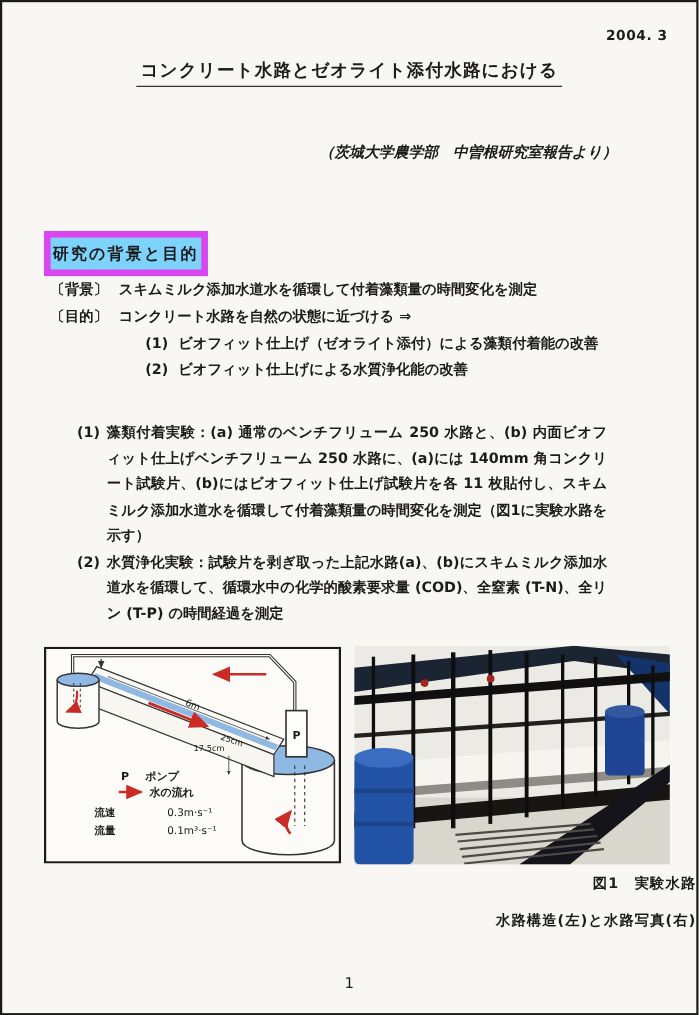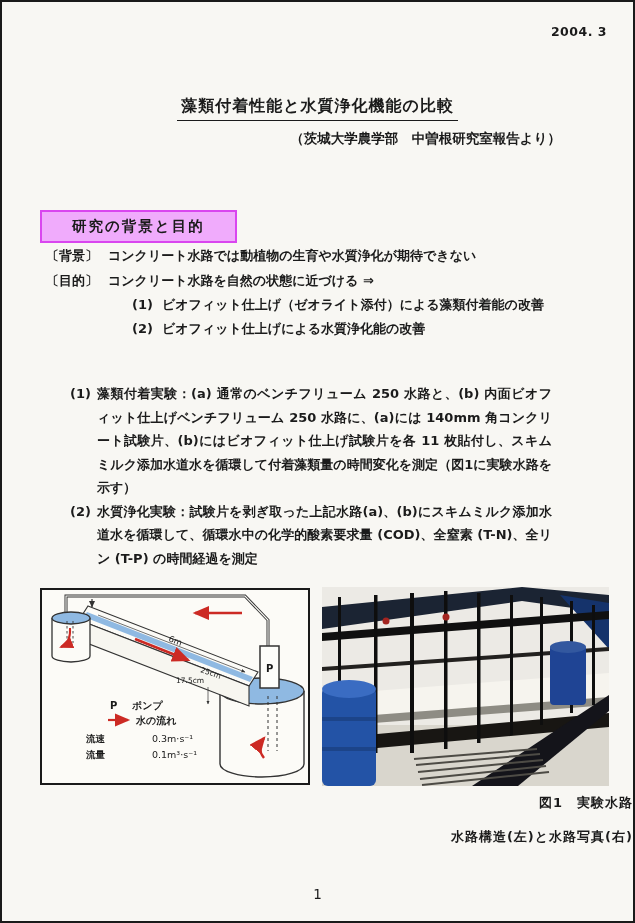--- a/index.html
+++ b/index.html
@@ -21,29 +21,29 @@
   .title-wrap { position: absolute; left: 0; width: 100%; text-align: center; }
   .t1 { top: 52px; } .t2 { top: 94px; }
   .title-wrap .u {
     display: inline-block; font-size: 16px; font-weight: 700;
     letter-spacing: 1px; padding: 0 4px 3px 4px;
     border-bottom: 1.6px solid #1b1b1b;
   }
   .subtitle {
     position: absolute; top: 128px; left: 0; width: 100%;
     text-align: right; padding-right: 72px;
-    font-size: 13.5px; font-weight: 700;
+    font-size: 13.5px; font-weight: 700; font-style: italic;
   }
   .section { position: absolute; left: 38px; right: 28px; }
   .sec-bg { top: 208px; } .sec-method { top: 360px; }
   .heading-box {
     display: inline-block;
-    background: #f0abfc;
-    border: 2px solid #d946ef;
-    padding: 5px 30px;
+    background: #7dd3fc;
+    border: 6px solid #d946ef;
+    padding: 5px 2px;
     font-size: 14.5px; font-weight: 700; letter-spacing: 2px;
   }
   .bg-rows { margin-top: 0; padding-left: 6px; }
   .bg-row {
     display: grid; grid-template-columns: 62px 1fr;
     font-size: 13px; font-weight: 600; line-height: 25px;
   }
   .goal-list { padding-left: 86px; }
   .goal {
     display: grid; grid-template-columns: 30px 1fr;
@@ -70,31 +70,31 @@
     text-align: center; font-size: 13.5px; }
   svg text { font-family: "DejaVu Sans", "Liberation Sans", sans-serif; }
 </style>
 </head>
 <body>
 
 <div class="page">
 
   <div class="date">2004. 3</div>
 
-  <div class="title-wrap t2">
-    <span class="u">藻類付着性能と水質浄化機能の比較</span>
+  <div class="title-wrap t1">
+    <span class="u">コンクリート水路とゼオライト添付水路における</span>
   </div>
   <div class="subtitle">（茨城大学農学部　中曽根研究室報告より）</div>
 
   <div class="section sec-bg">
     <div class="heading-box">研究の背景と目的</div>
     <div class="bg-rows">
       <div class="bg-row">
         <span>〔背景〕</span>
-        <span>コンクリート水路では動植物の生育や水質浄化が期待できない</span>
+        <span>スキムミルク添加水道水を循環して付着藻類量の時間変化を測定</span>
       </div>
       <div class="bg-row">
         <span>〔目的〕</span>
         <span>コンクリート水路を自然の状態に近づける ⇒</span>
       </div>
       <div class="goal-list">
         <div class="goal">
           <span>(1)</span>
           <span>ビオフィット仕上げ（ゼオライト添付）による藻類付着能の改善</span>
         </div>

